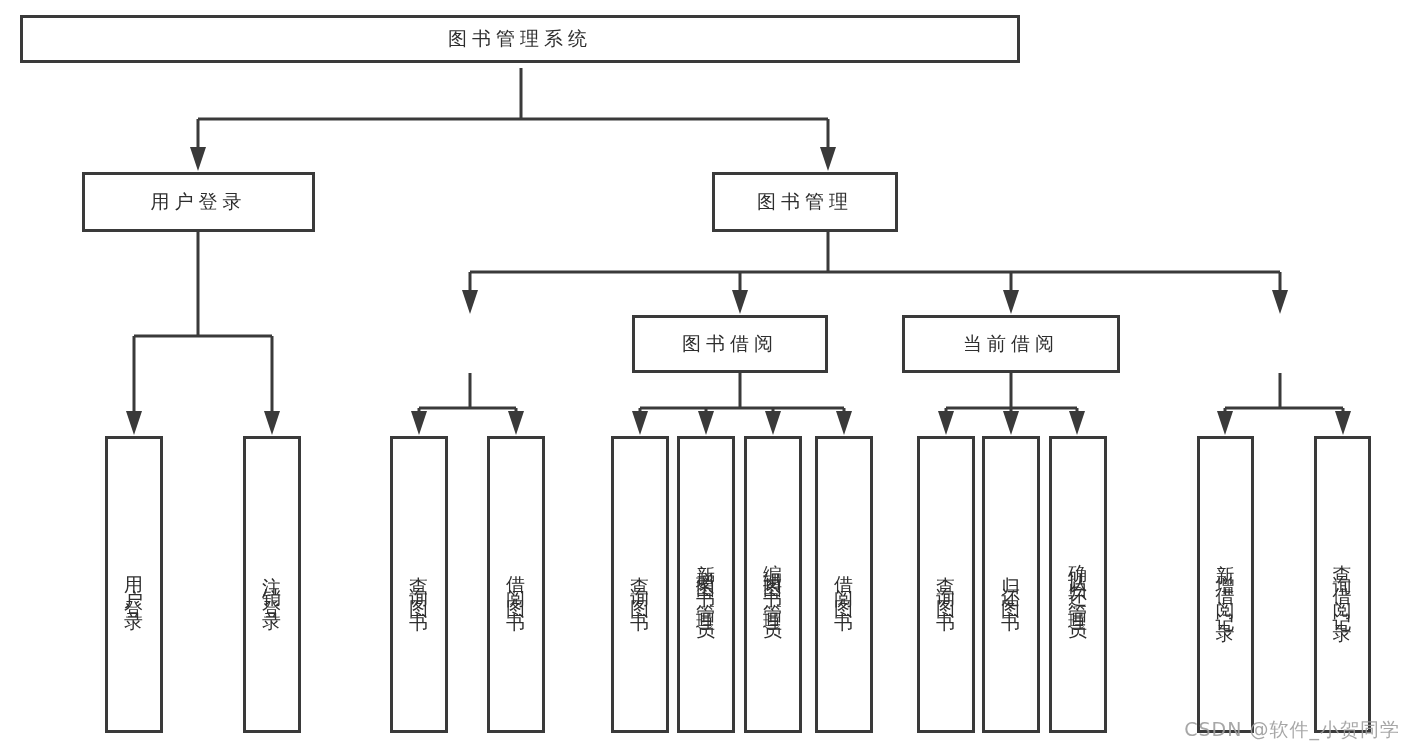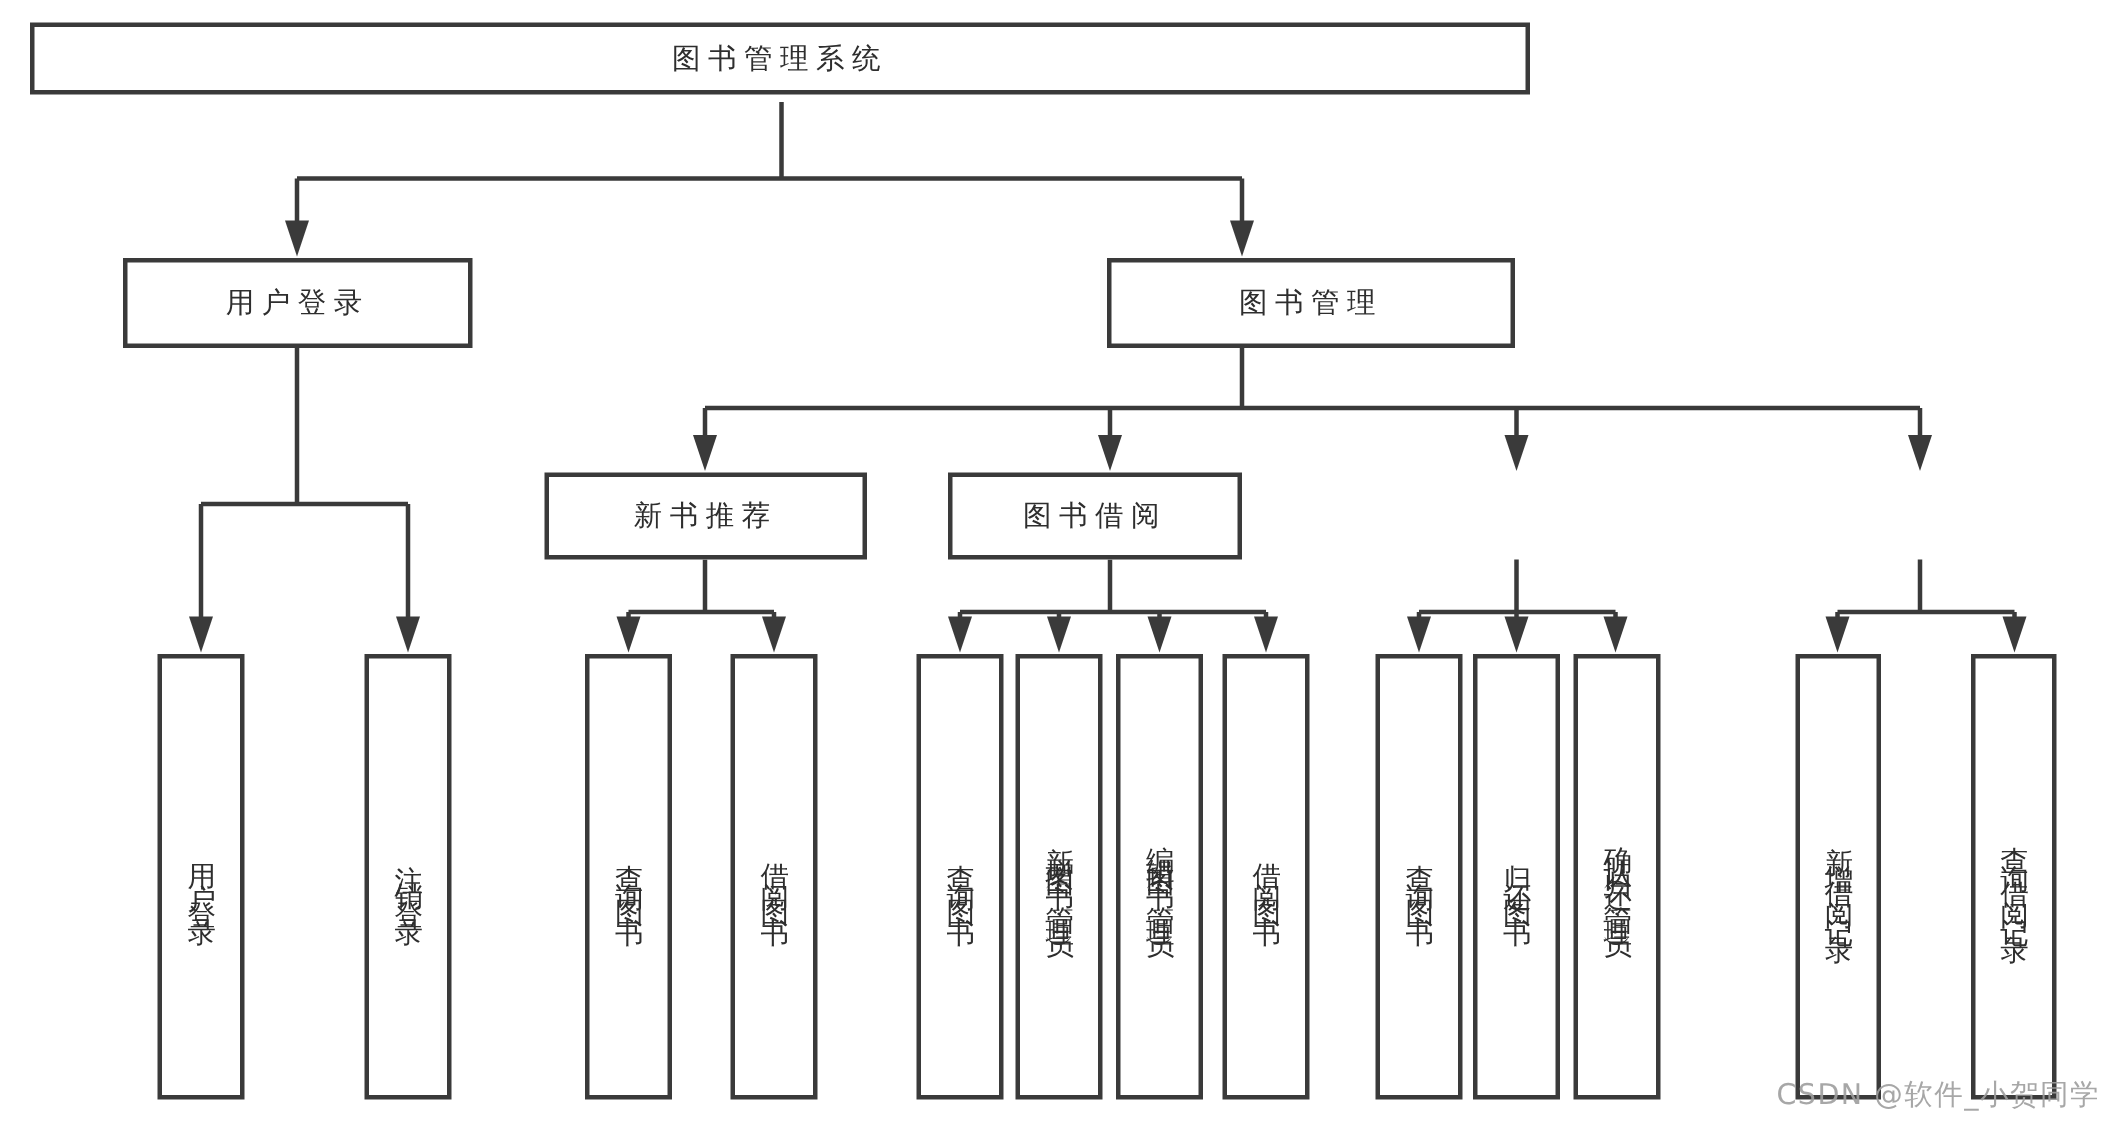--- a/index.html
+++ b/index.html
@@ -42,21 +42,21 @@
     font-size: 19px;
     letter-spacing: 12px;
     line-height: 1;
   }
   .v-node.tight span {
     letter-spacing: 8px;
   }
   
   #n-root        { left:20px;  top:15px;  width:1000px; height:48px; }
   #n-user-login  { left:82px;  top:172px; width:233px;  height:60px; }
-  #n-book-mgmt   { left:738px; top:172px; width:272px;  height:60px; }
+  #n-book-mgmt   { left:712px; top:172px; width:186px;  height:60px; }
   #n-new-rec     { left:363px; top:315px; width:215px;  height:58px; }
   #n-borrow      { left:632px; top:315px; width:196px;  height:58px; }
   #n-current     { left:902px; top:315px; width:218px;  height:58px; }
   #n-records     { left:1174px;top:315px; width:213px;  height:58px; }
   .leaf          { top:436px; width:58px; height:297px; }
   #l-ul1 { left:105px; }  #l-ul2 { left:243px; }
   #l-nb1 { left:390px; }  #l-nb2 { left:487px; }
   #l-bb1 { left:611px; }  #l-bb2 { left:677px; }
   #l-bb3 { left:744px; }  #l-bb4 { left:815px; }
   #l-cb1 { left:917px; }  #l-cb2 { left:982px; }  #l-cb3 { left:1049px; }
@@ -126,25 +126,25 @@
     <span>图书管理系统</span>
   </div>
 
   <div class="node h-node" id="n-user-login">
     <span>用户登录</span>
   </div>
   <div class="node h-node" id="n-book-mgmt">
     <span>图书管理</span>
   </div>
 
-  <div class="node h-node" id="n-new-rec">
-    <span>新书推荐</span>
-  </div>
   <div class="node h-node" id="n-borrow">
     <span>图书借阅</span>
+  </div>
+  <div class="node h-node" id="n-current">
+    <span>当前借阅</span>
   </div>
 
   <div class="node v-node leaf" id="l-ul1">
     <span>用户登录</span>
   </div>
   <div class="node v-node leaf" id="l-ul2">
     <span>注销登录</span>
   </div>
 
   <div class="node v-node leaf" id="l-nb1">

